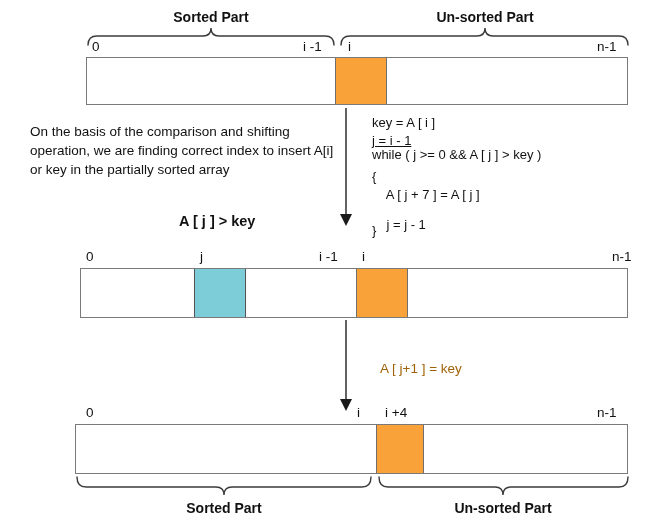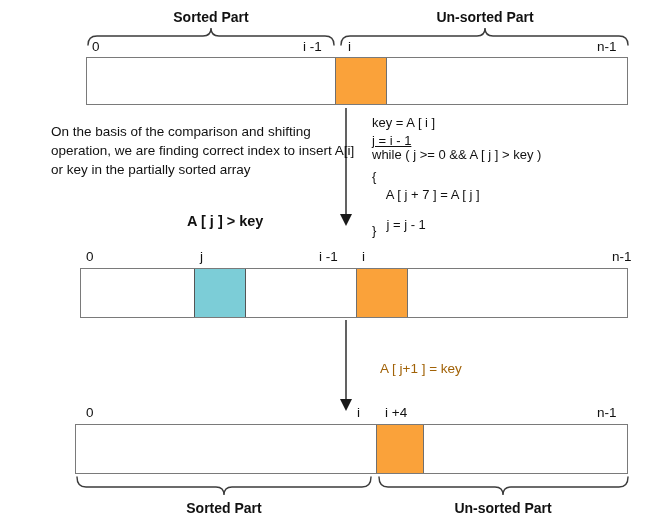--- a/index.html
+++ b/index.html
@@ -62,21 +62,20 @@
     color: #111;
     white-space: nowrap;
     line-height: 1;
     text-align: center;
   }
   .para {
     position: absolute;
     font-size: 13.5px;
     line-height: 19px;
     color: #111;
-    margin-left: 21px;
   }
   .para.center { text-align: center; }
   .code {
     position: absolute;
     font-size: 13px;
     line-height: 18.5px;
     color: #111;
     white-space: pre;
   }
   .eqlabel {
@@ -137,21 +136,21 @@
   <div class="para" style="left:30px; top:122px; width:312px;">On the basis of the comparison and shifting operation, we are finding correct index to insert A[i] or key in the partially sorted array</div>
 
   <div class="code" style="left:372px; top:114px;">key = A [ i ]</div>
   <div class="code" style="left:372px; top:132px;text-decoration:underline;">j = i - 1</div>
   <div class="code" style="left:372px; top:146px;">while ( j &gt;= 0 &amp;&amp; A [ j ] &gt; key )</div>
   <div class="code" style="left:372px; top:168px;">{</div>
   <div class="code" style="left:372px; top:186px;">    A [ j + 7 ] = A [ j ]</div>
   <div class="code" style="left:372px; top:216px;">    j = j - 1</div>
   <div class="code" style="left:372px; top:222px;">}</div>
 
-  <div class="boldlabel" style="left:187px; top:213px;">A [ j ] &gt; key</div>
+  <div class="boldlabel" style="left:179px; top:213px;">A [ j ] &gt; key</div>
 
   <div class="idx" style="left:86px; top:250px;">0</div>
   <div class="idx" style="left:200px; top:250px;">j</div>
   <div class="idx" style="left:319px; top:250px;">i -1</div>
   <div class="idx" style="left:362px; top:250px;">i</div>
   <div class="idx" style="left:612px; top:250px;">n-1</div>
 
   <div class="array" style="left:80px; top:268px; width:548px; height:50px;">
     <div class="cell cell-teal" style="left:113px; width:52px;"></div>
     <div class="cell cell-orange" style="left:275px; width:52px;"></div>

